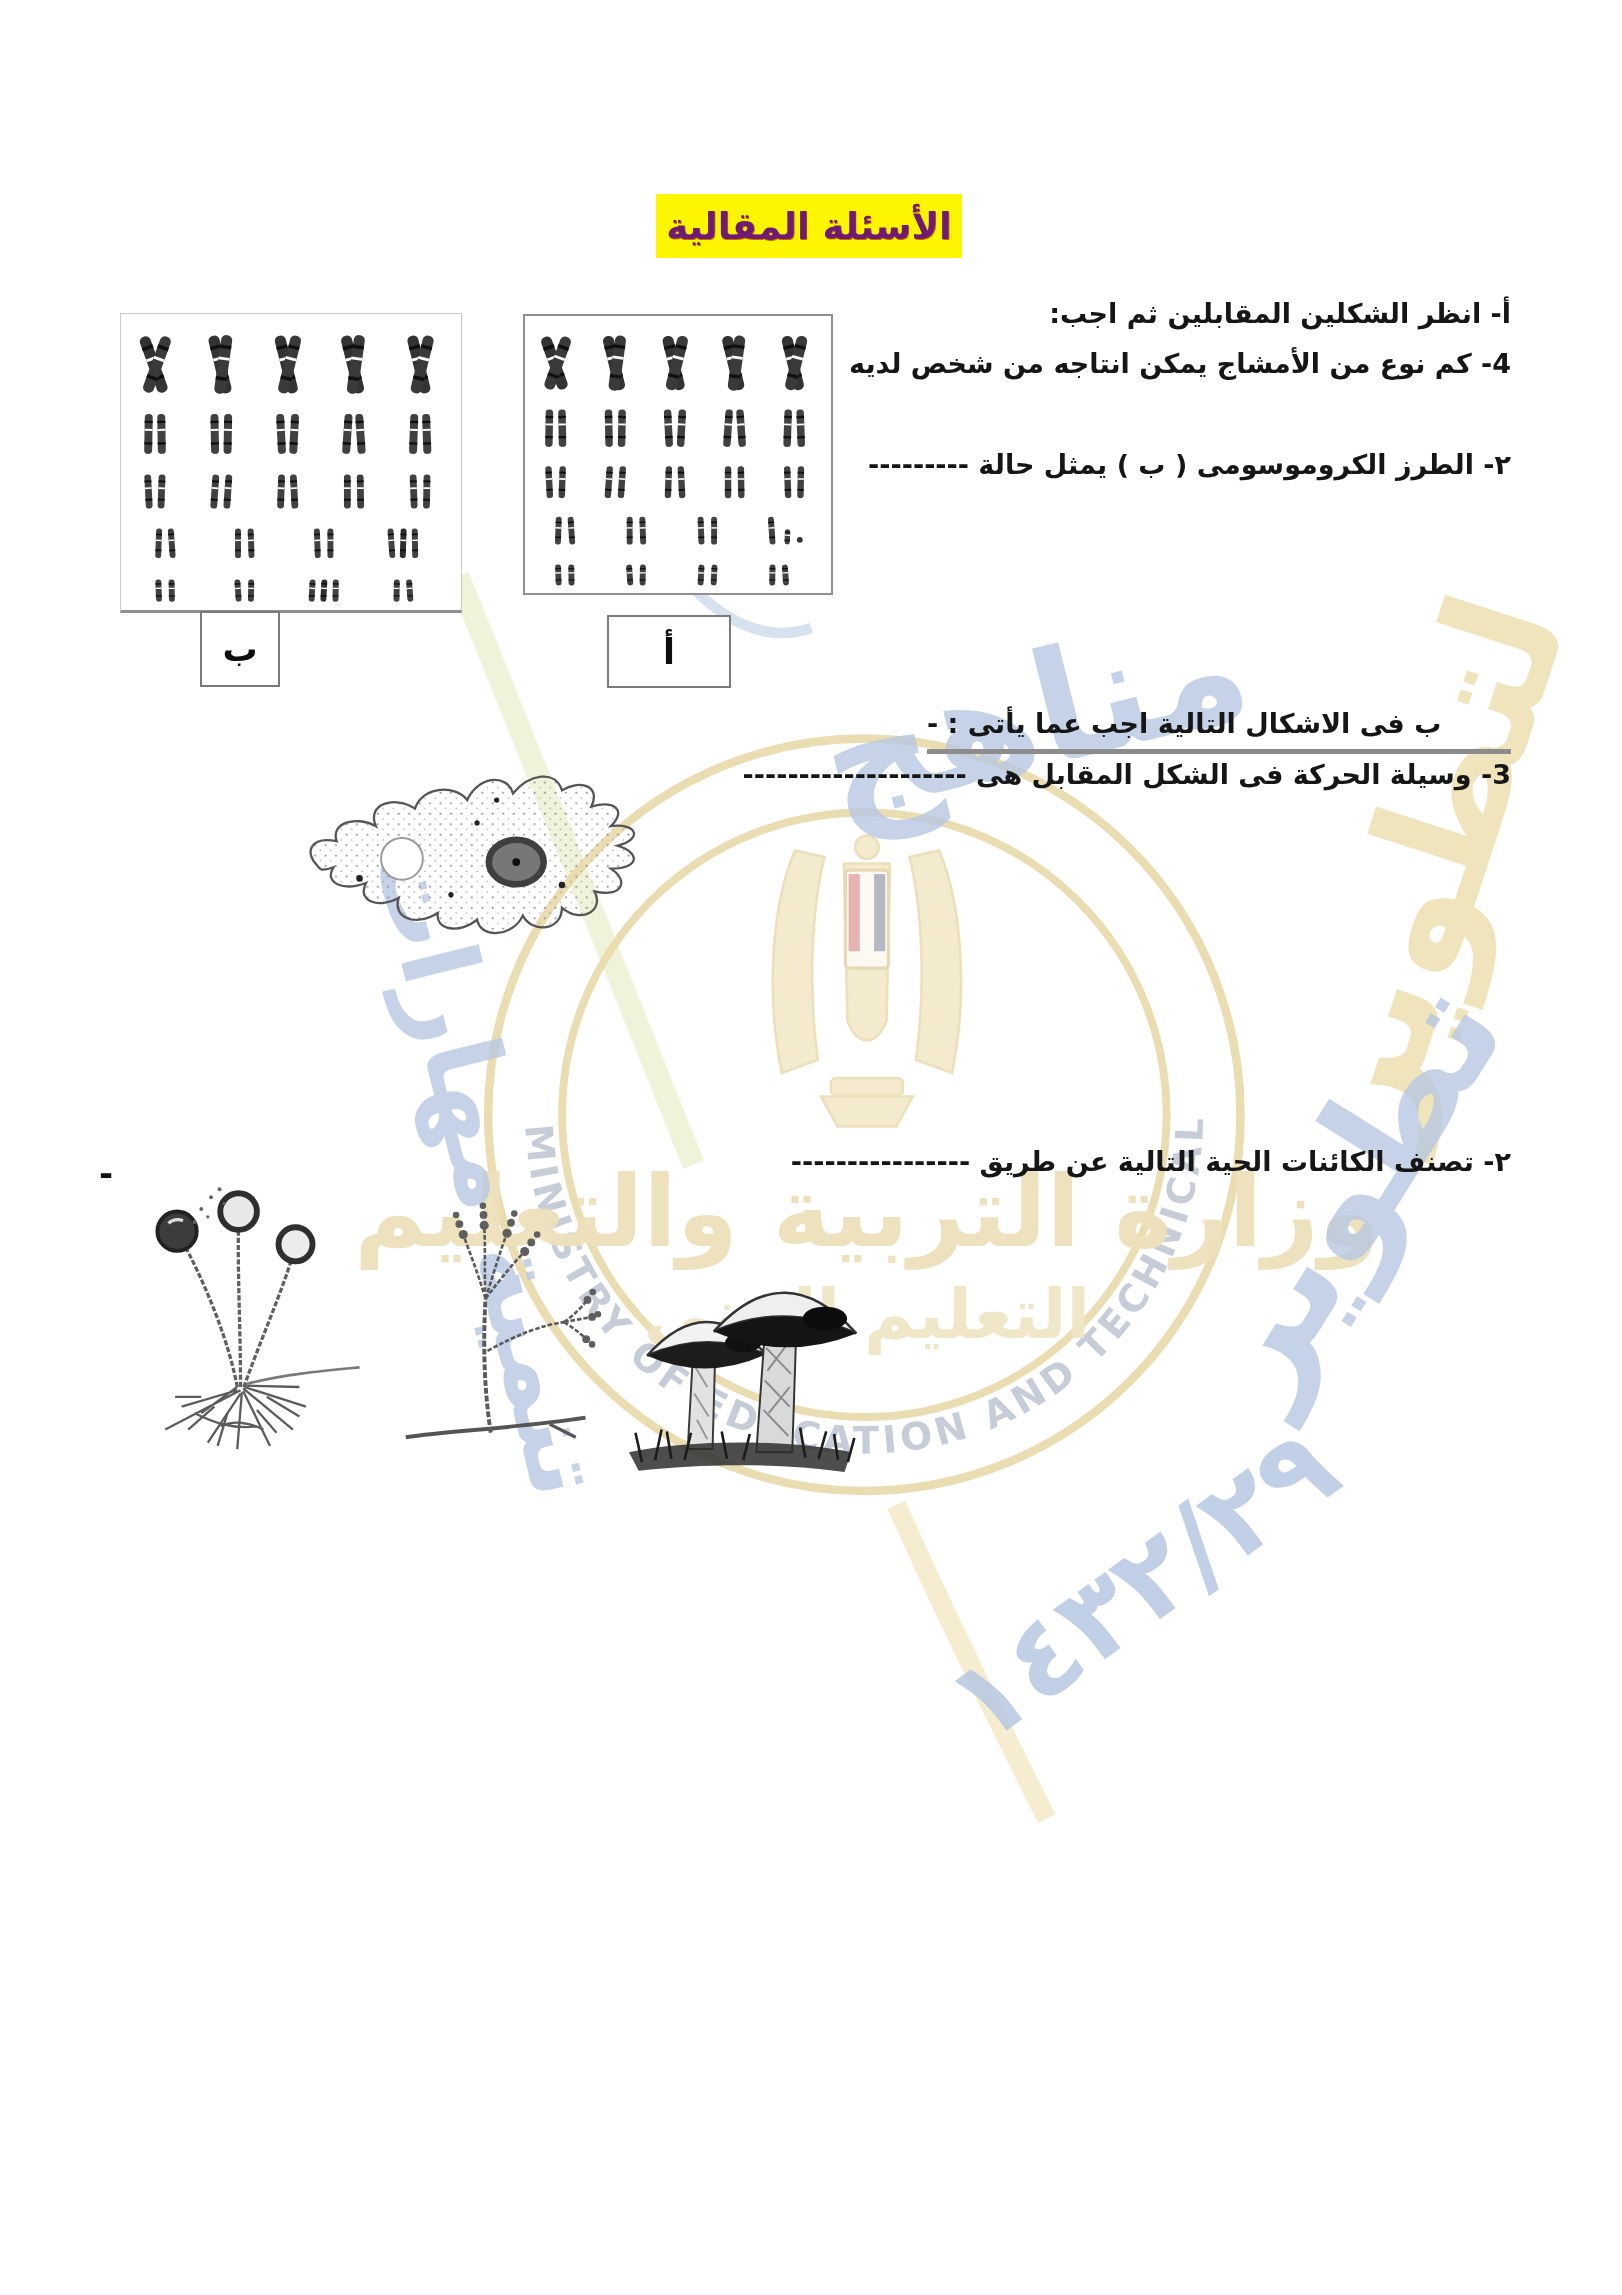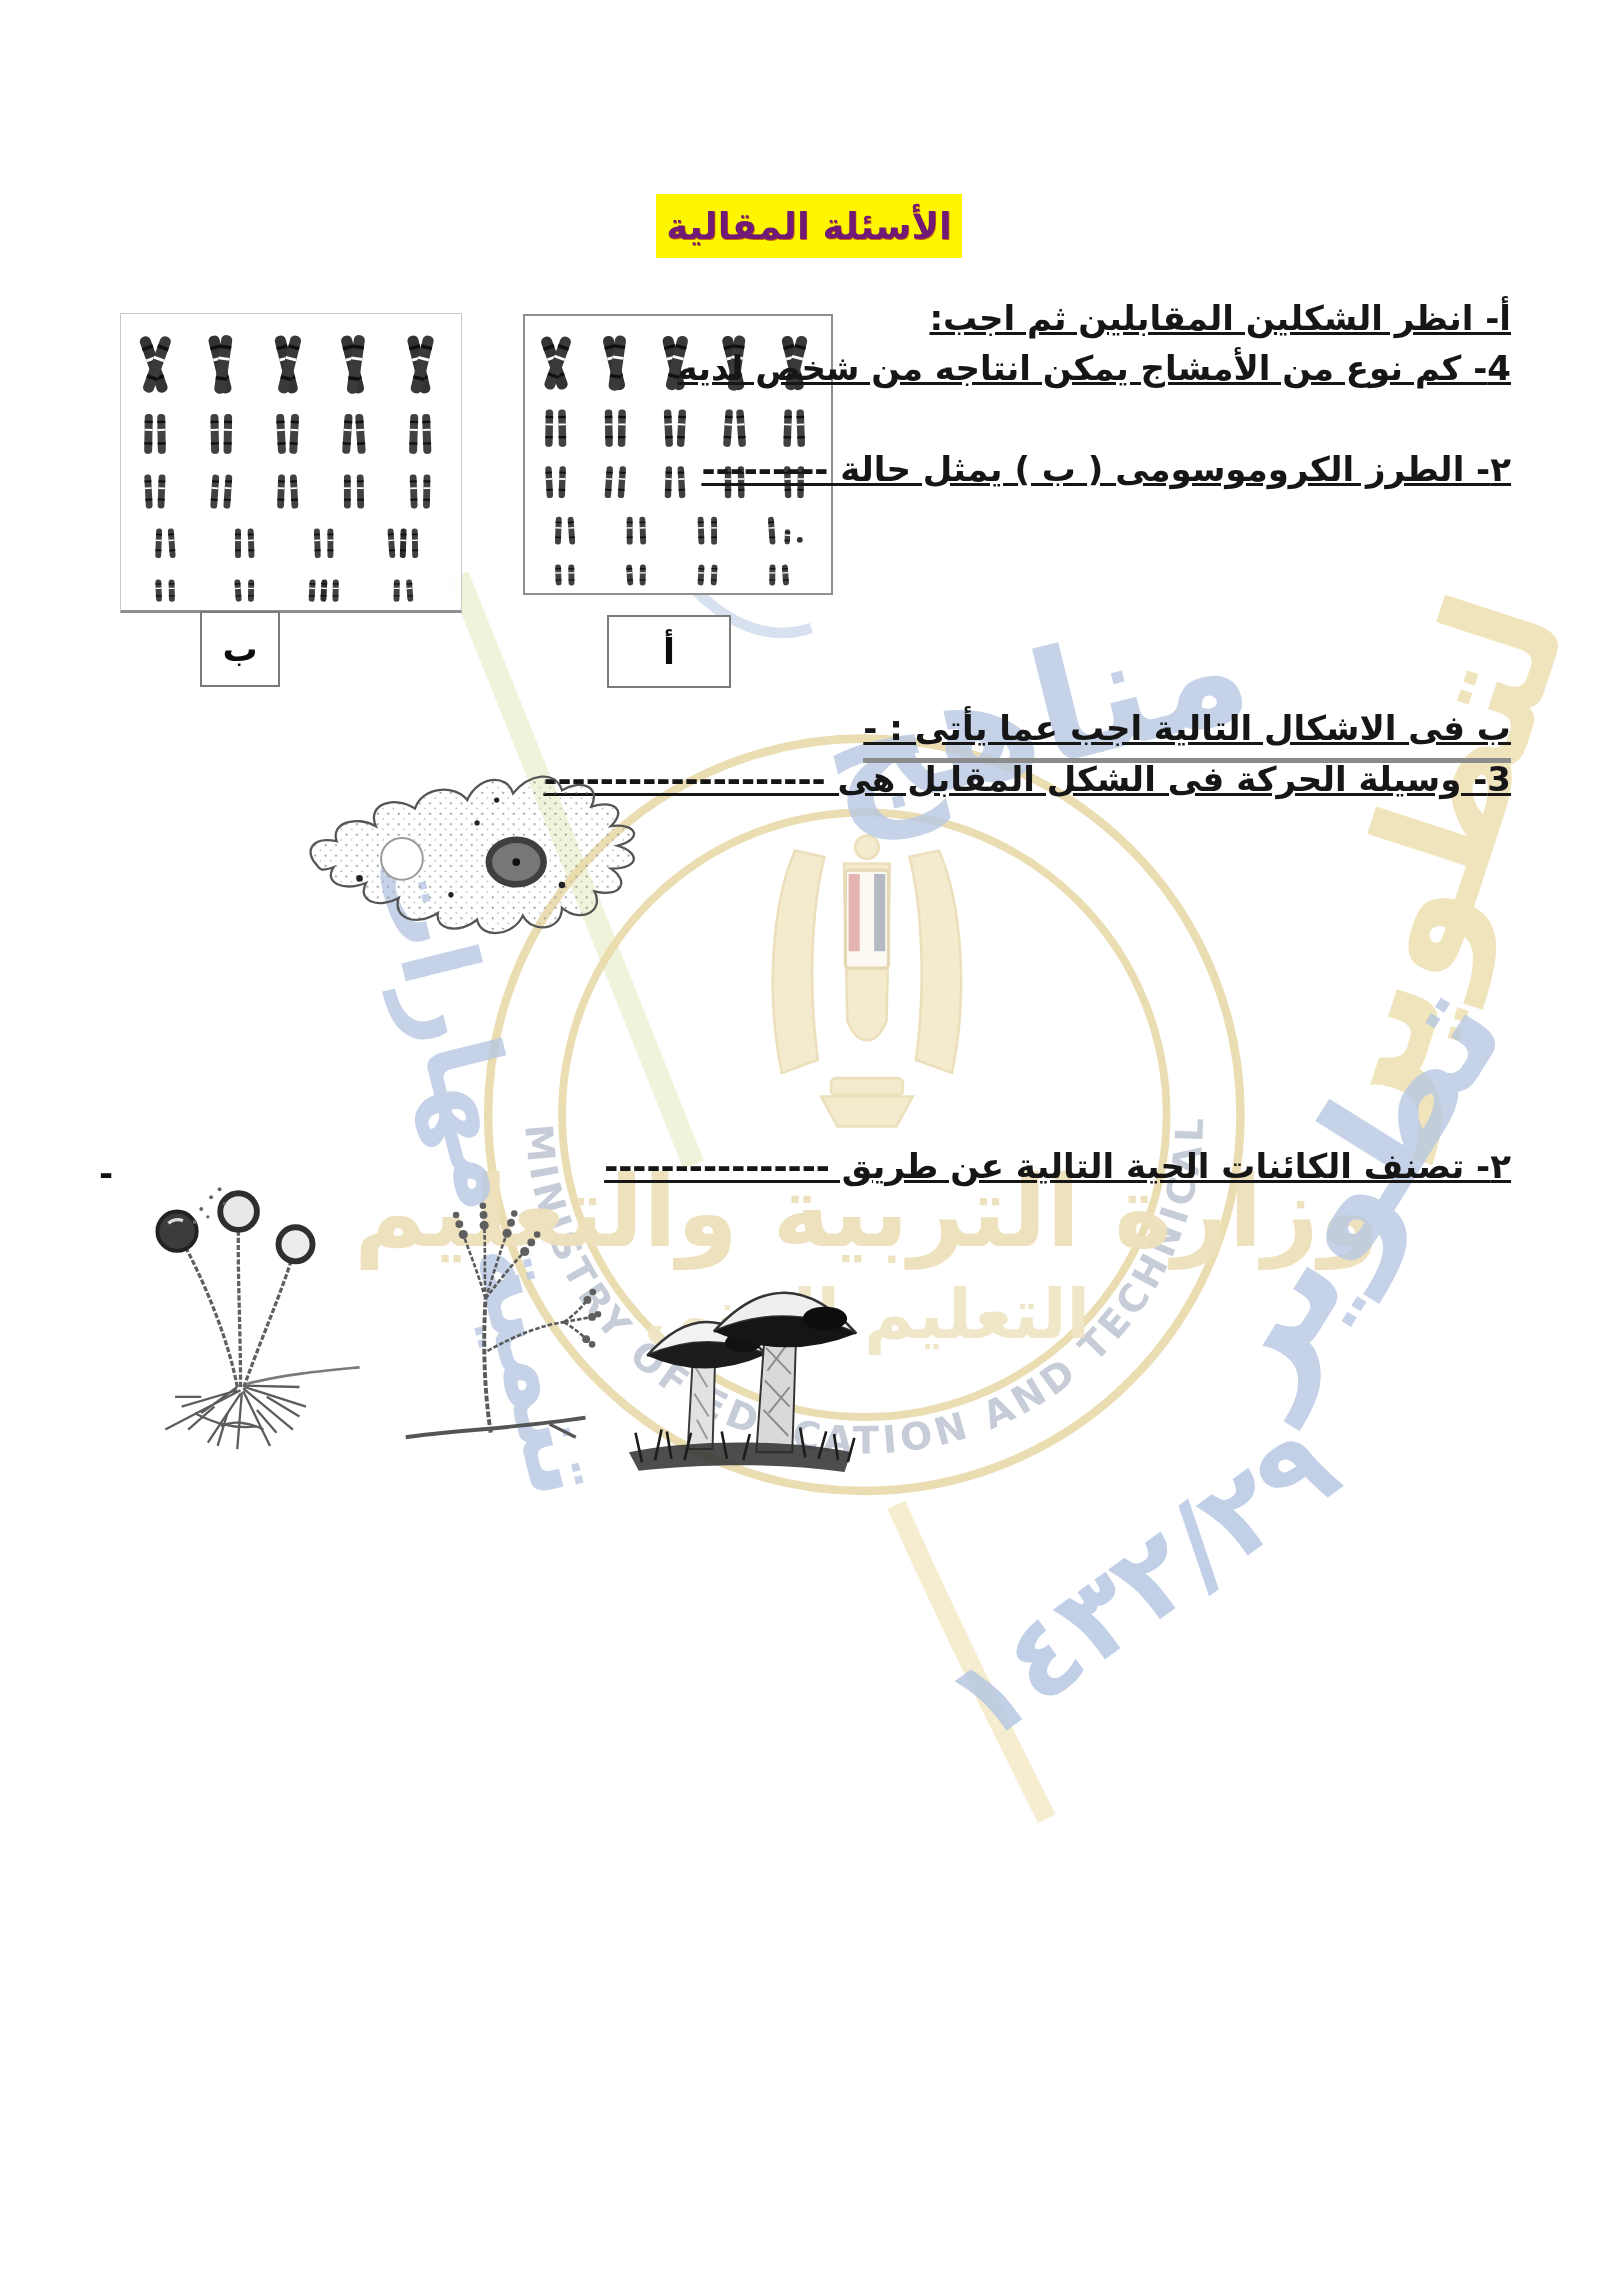--- a/index.html
+++ b/index.html
@@ -25,23 +25,23 @@
   .kary svg{width:100%; height:100%; display:block;}
   .label-box{
     border:2px solid #7a7a7a; background:#fff;
     display:flex; align-items:center; justify-content:center;
     font-size:35px; font-weight:bold; color:#0d0d0d;
   }
   .label-b{left:200px; top:611px; width:76px; height:72px;}
   .label-a{left:607px; top:615px; width:120px; height:69px;}
   
   .txt{
-    direction:rtl; text-align:center; white-space:nowrap;
-    font-weight:bold; color:#161616; font-size:34px;
-    right:111px; line-height:1.2;text-decoration:underline;
+    direction:rtl; text-align:left; white-space:nowrap;
+    font-weight:bold; color:#161616; font-size:27px;
+    right:111px; line-height:1.2;
   }
   .b-header{
     border-bottom:5.2px solid #8c8c8c; padding-bottom:9px;
     min-width:584px;
   }
   .stray-dash{left:99px; top:1153px; font-size:34px; font-weight:bold; color:#111;}
   
   .fig svg{width:100%; height:100%; display:block;}
   .fig-amoeba{left:281px; top:738px; width:366px; height:222px;}
   .fig-rhizopus{left:103px; top:1171px; width:262px; height:288px;}

